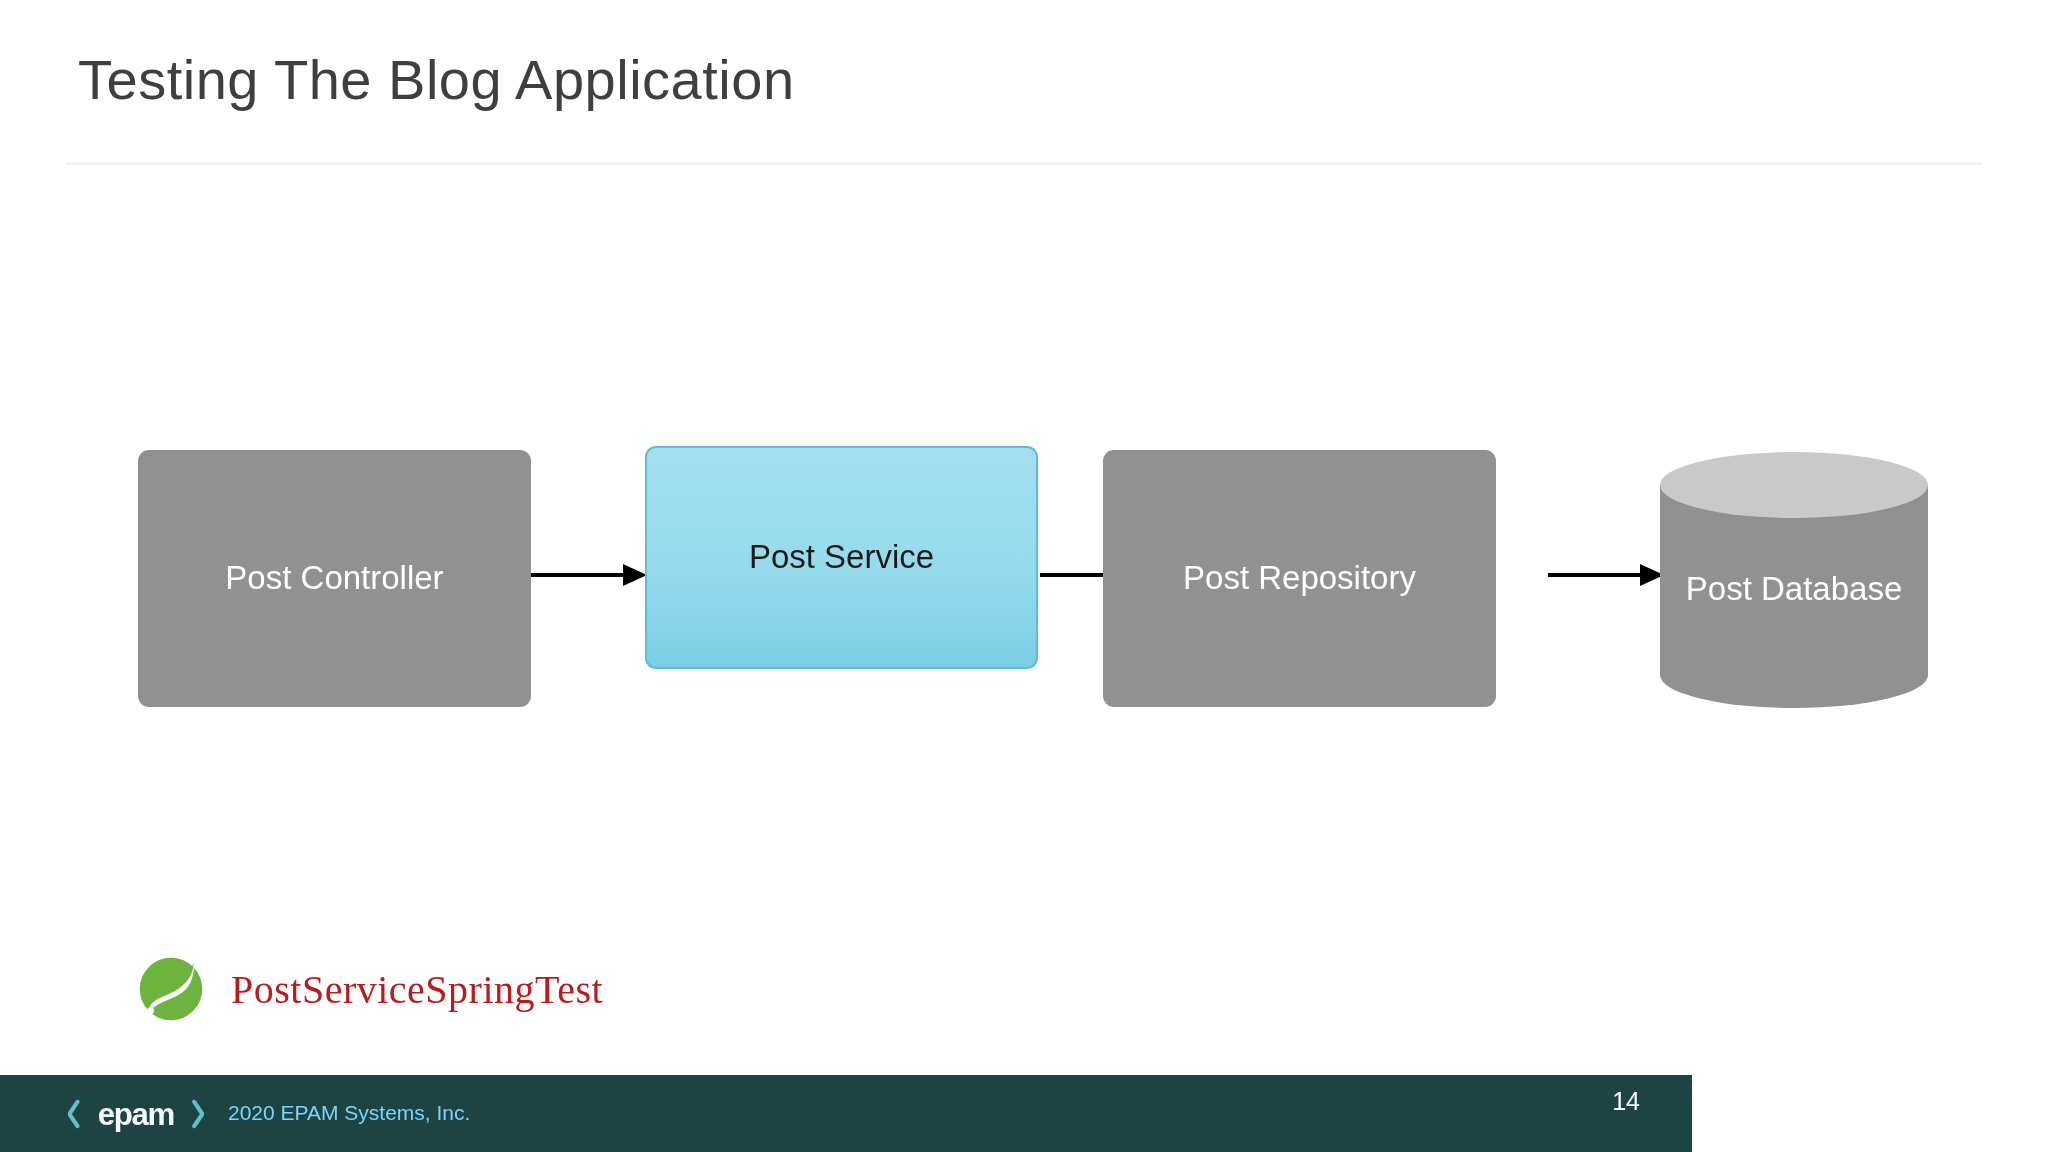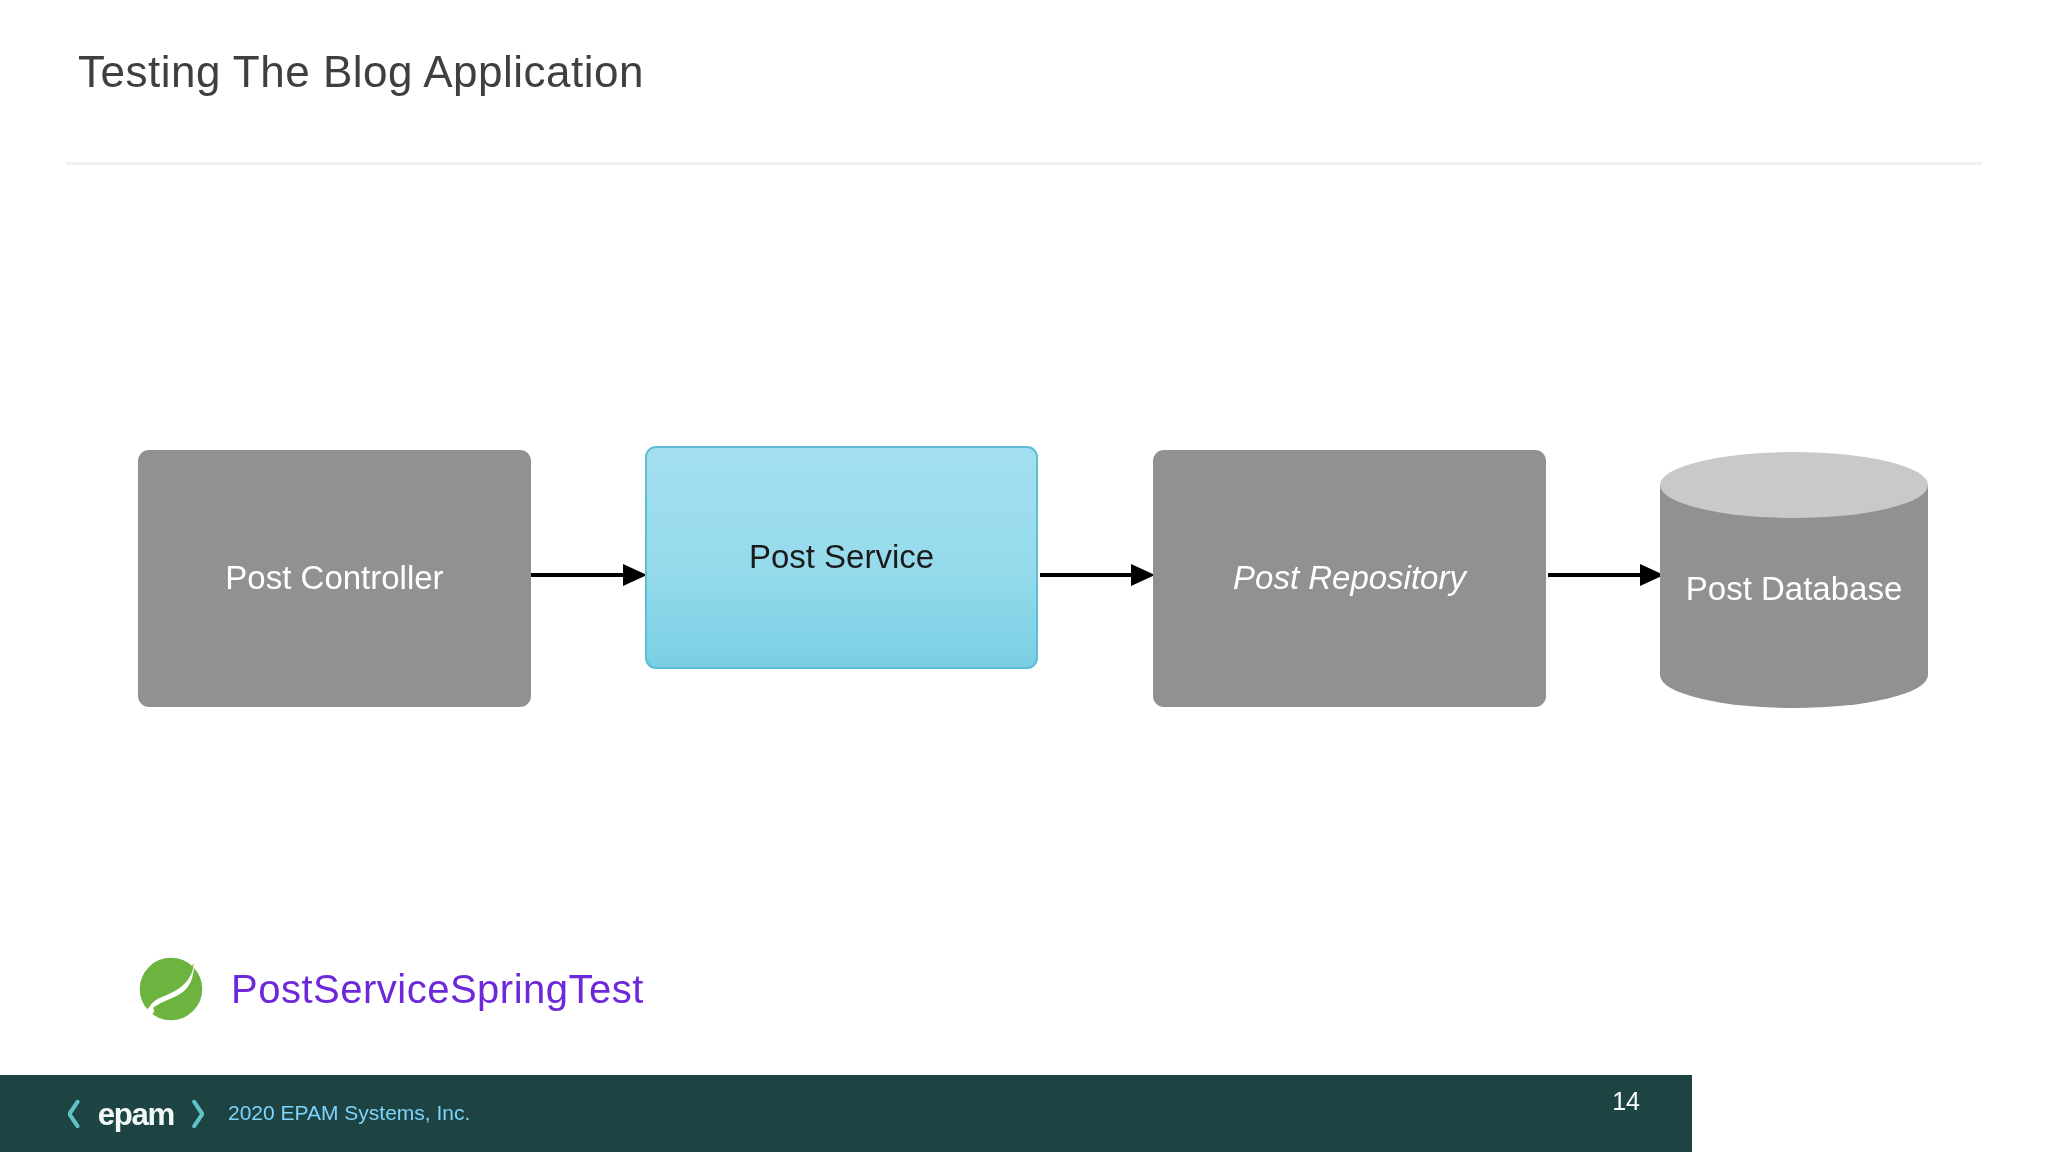--- a/index.html
+++ b/index.html
@@ -20,21 +20,21 @@
     position: absolute;
     inset: 0;
     background: #ffffff;
   }
 
   
   .slide-title {
     position: absolute;
     left: 78px;
     top: 47px;
-    font-size: 44px;
+    font-size: 56px;
     font-weight: 400;
     letter-spacing: 0.5px;
     color: #3f3f3f;
     white-space: nowrap;
   }
   .title-rule {
     position: absolute;
     left: 66px;
     top: 162px;
     width: 1916px;
@@ -72,21 +72,21 @@
   
   .node-gray {
     background: #919191;
     width: 393px;
     height: 257px;
     top: 450px;
   }
   .node-gray .node-label { color: #ffffff; }
 
   #node-controller { left: 138px; }
-  #node-repository { left: 1153px; font-style: italic; }
+  #node-repository { left: 1103px; }
 
   
   #node-service {
     left: 645px;
     top: 446px;
     width: 393px;
     height: 223px;
     background: linear-gradient(to bottom, #a3dfef 0%, #95dbec 55%, #7acfe4 100%);
     border: 2px solid #5ebdd6;
   }
@@ -178,23 +178,23 @@
   .spring-caption {
     position: absolute;
     left: 137px;
     top: 955px;
     display: flex;
     align-items: center;
     gap: 26px;
   }
   .spring-logo { width: 68px; height: 68px; display: block; }
   .spring-text {
-    font-family: Liberation Sans, sans-serif;
+    font-family: Liberation Serif, serif;
     font-size: 40px;
-    color: #6d28d9;
+    color: #b91c1c;
     letter-spacing: 0.5px;
     white-space: nowrap;
   }
 
   
   .footer {
     position: absolute;
     left: 0;
     bottom: 0;
     width: 1692px;

